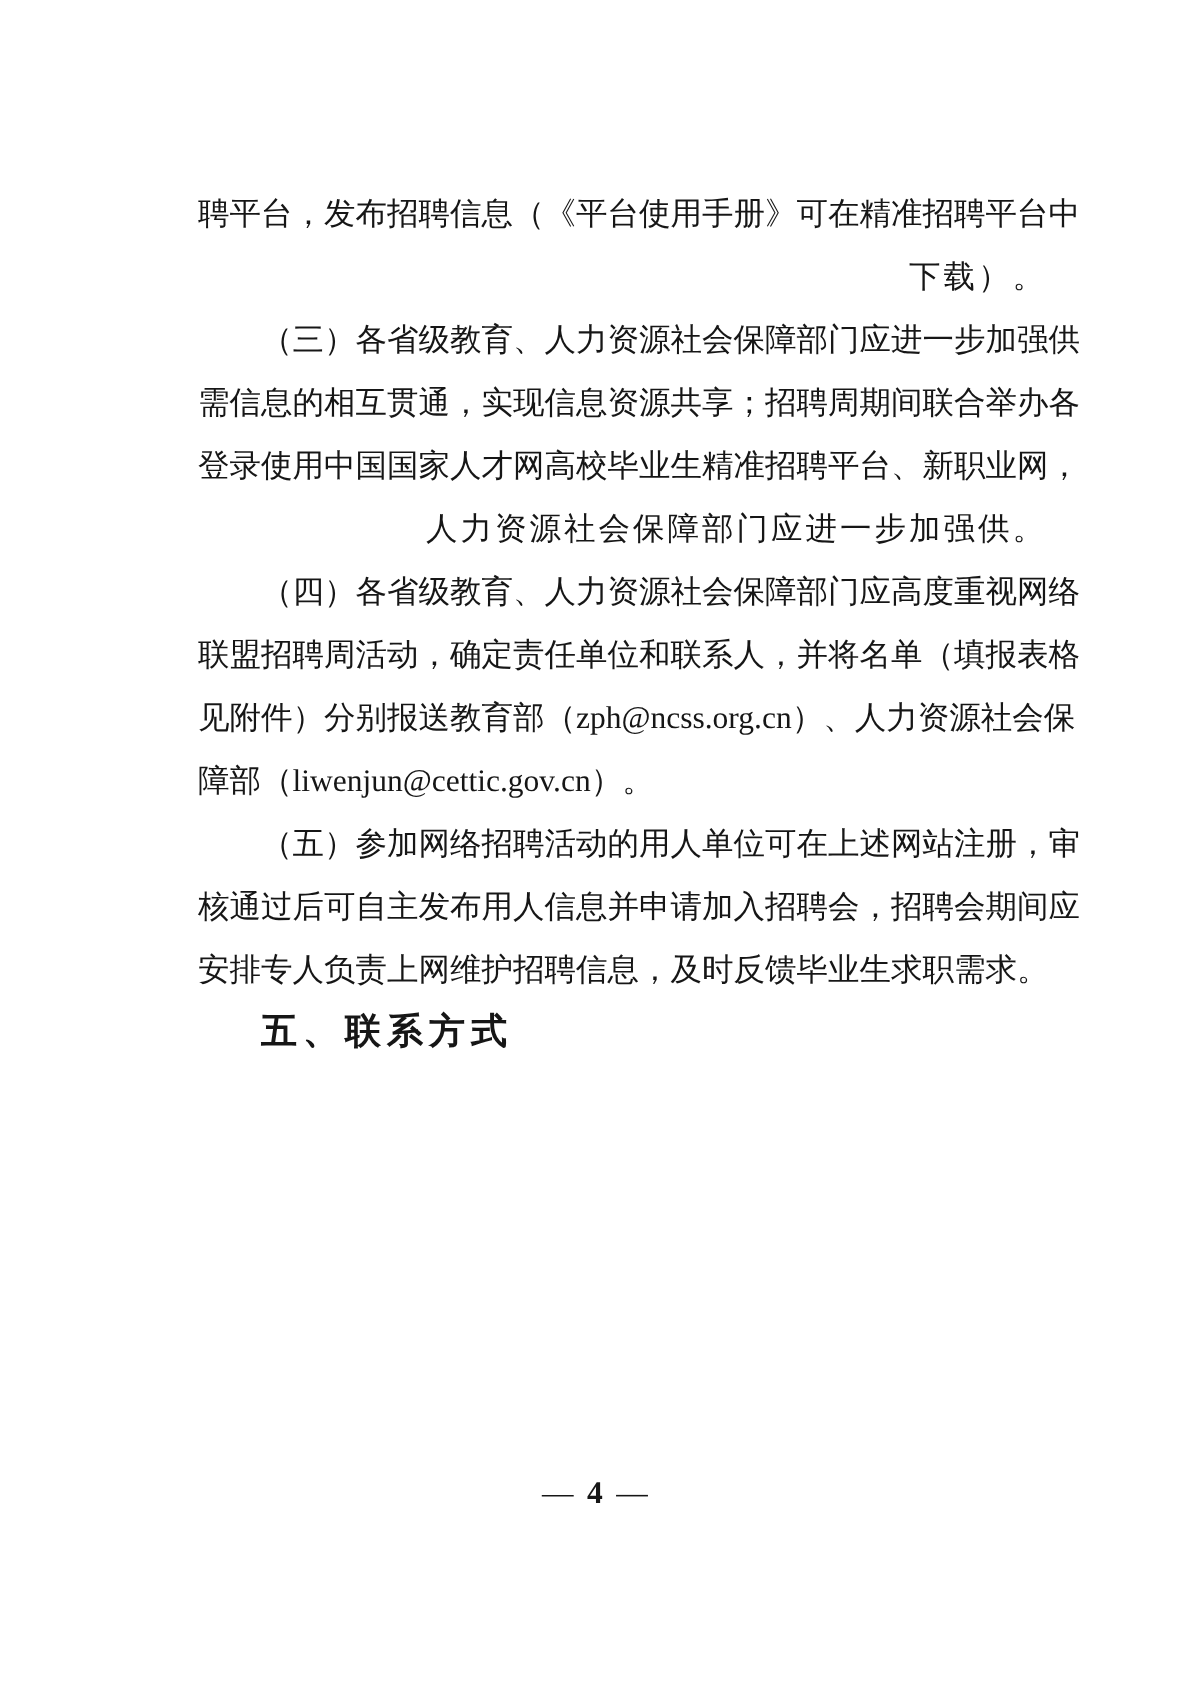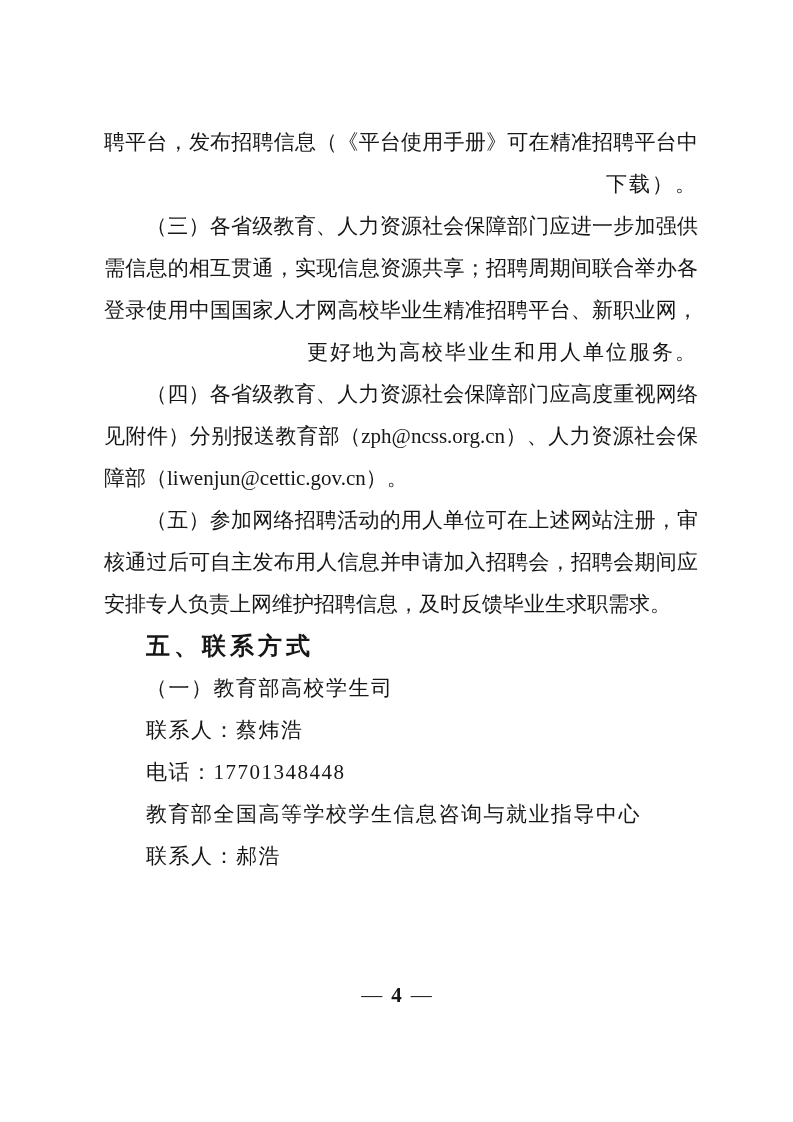--- a/index.html
+++ b/index.html
@@ -20,20 +20,21 @@
     left: 104px;
     top: 121px;
     width: 594px;
   }
   .row {
     height: 42px;
     line-height: 42px;
     font-size: 21px;
     white-space: nowrap;
     text-align: left;
+    margin-left: 28px;
   }
   
   .row.j {
     text-align: justify;
     text-align-last: justify;
   }
   .row.indent {
     padding-left: 42px;
     font-family: Liberation Serif, serif;
   }
@@ -75,42 +76,36 @@
 
   <div>
     <div class="row j">聘平台，发布招聘信息（《平台使用手册》可在精准招聘平台中</div>
     <div class="row ls">下载）。</div>
   </div>
 
   <div>
     <div class="row indent j">（三）各省级教育、人力资源社会保障部门应进一步加强供</div>
     <div class="row j">需信息的相互贯通，实现信息资源共享；招聘周期间联合举办各</div>
     <div class="row j">登录使用中国国家人才网高校毕业生精准招聘平台、新职业网，</div>
-    <div class="row ls">更好地为高校毕业生和用人单位服务。</div>
+    <div class="row ls">人力资源社会保障部门应进一步加强供。</div>
   </div>
 
   <div>
     <div class="row indent j">（四）各省级教育、人力资源社会保障部门应高度重视网络</div>
+    <div class="row j">联盟招聘周活动，确定责任单位和联系人，并将名单（填报表格</div>
     <div class="row j">见附件）分别报送教育部（zph@ncss.org.cn）、人力资源社会保</div>
     <div class="row">障部（liwenjun@cettic.gov.cn）。</div>
   </div>
 
   <div>
     <div class="row indent j">（五）参加网络招聘活动的用人单位可在上述网站注册，审</div>
     <div class="row j">核通过后可自主发布用人信息并申请加入招聘会，招聘会期间应</div>
     <div class="row">安排专人负责上网维护招聘信息，及时反馈毕业生求职需求。</div>
   </div>
 
   <div class="row heading indent">五、联系方式</div>
 
-  <div>
-    <div class="row indent contact">（一）教育部高校学生司</div>
-    <div class="row indent contact">联系人：蔡炜浩</div>
-    <div class="row indent contact">电话：17701348448</div>
-    <div class="row indent contact">教育部全国高等学校学生信息咨询与就业指导中心</div>
-    <div class="row indent contact">联系人：郝浩</div>
-  </div>
 
 </div>
 
 <div class="footer">
   <span class="dash">—</span><span class="num">4</span><span class="dash">—</span>
 </div>
 
 </body></html>

